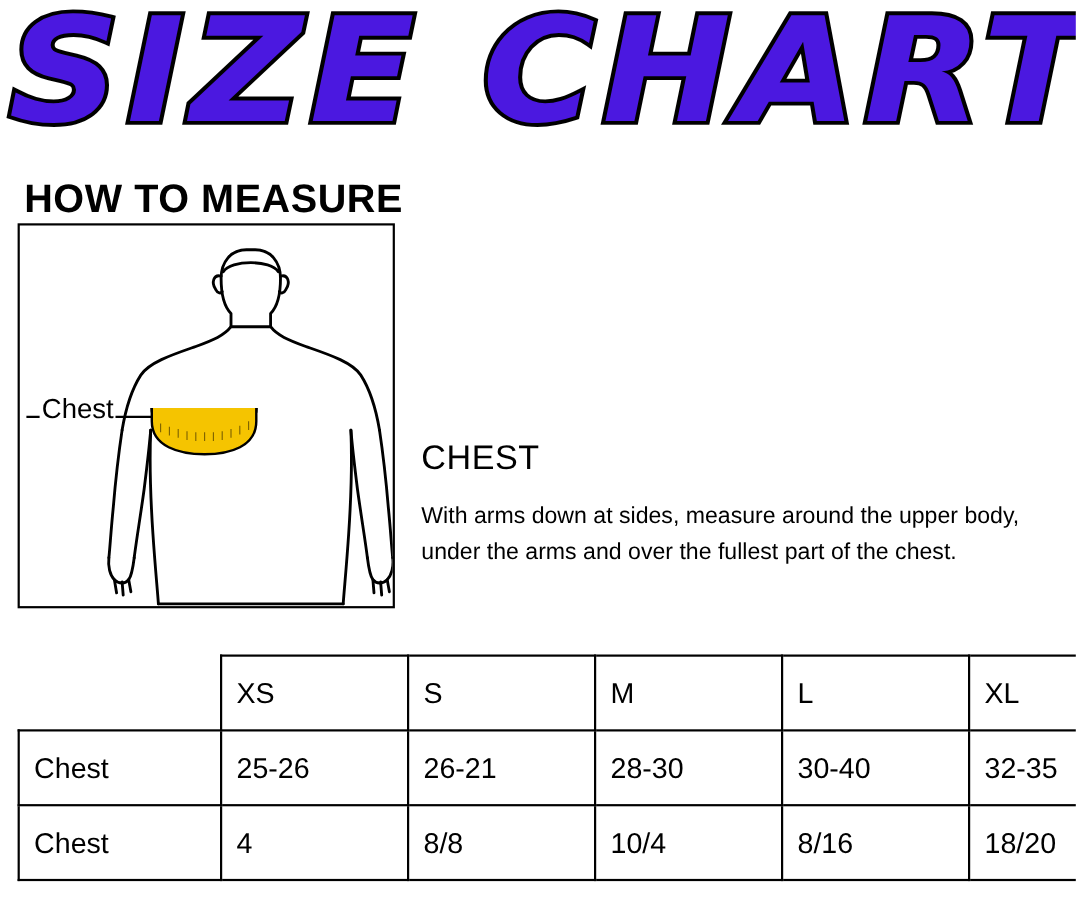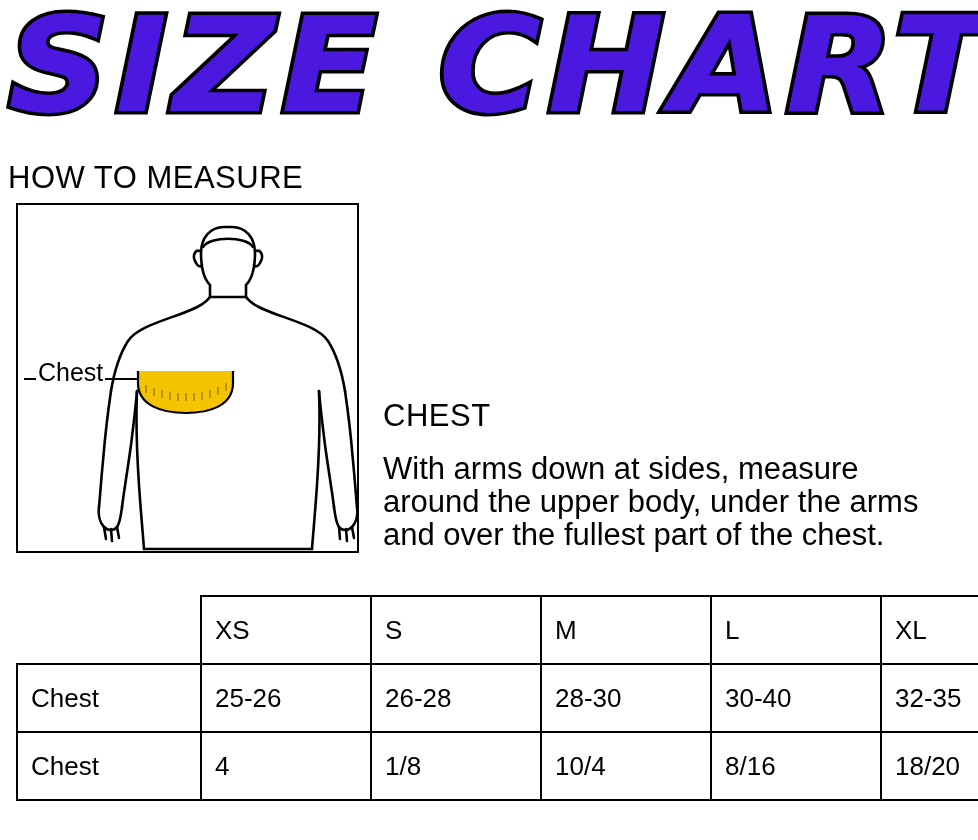--- a/index.html
+++ b/index.html
@@ -38,24 +38,24 @@
     paint-order: stroke fill;
     white-space: nowrap;
     line-height: 150px;
     transform: scaleX(1.06);
     transform-origin: left center;
   }
 
   
   .how-to {
     position: absolute;
-    left: 8px;
+    left: 22px;
     top: 160px;
-    font-size: 31px;
-    font-weight: normal;
+    font-size: 36px;
+    font-weight: bold;
     letter-spacing: 0.5px;
     font-family: "Liberation Sans", sans-serif;
   }
 
   
   .figure-box {
     position: absolute;
     left: 16px;
     top: 203px;
     width: 343px;
@@ -84,21 +84,21 @@
     top: 398px;
     font-size: 31px;
     font-family: "Liberation Sans", sans-serif;
     letter-spacing: 0.5px;
   }
   .desc-body {
     position: absolute;
     left: 383px;
     top: 452px;
     width: 580px;
-    font-size: 31px;
+    font-size: 21px;
     line-height: 33px;
     font-family: "Liberation Sans", sans-serif;
   }
 
   
   .size-table {
     position: absolute;
     left: 16px;
     top: 595px;
     width: 946px;
@@ -203,27 +203,27 @@
     <td class="blank-corner col-label"></td>
     <td class="col-size">XS</td>
     <td class="col-size">S</td>
     <td class="col-size">M</td>
     <td class="col-size">L</td>
     <td class="col-size">XL</td>
   </tr>
   <tr>
     <td class="rowlabel">Chest</td>
     <td>25-26</td>
-    <td>26-28</td>
+    <td>26-21</td>
     <td>28-30</td>
     <td>30-40</td>
     <td>32-35</td>
   </tr>
   <tr>
     <td class="rowlabel">Chest</td>
     <td>4</td>
-    <td>1/8</td>
+    <td>8/8</td>
     <td>10/4</td>
     <td>8/16</td>
     <td>18/20</td>
   </tr>
 </tbody>
   </table>
 
 </body></html>

